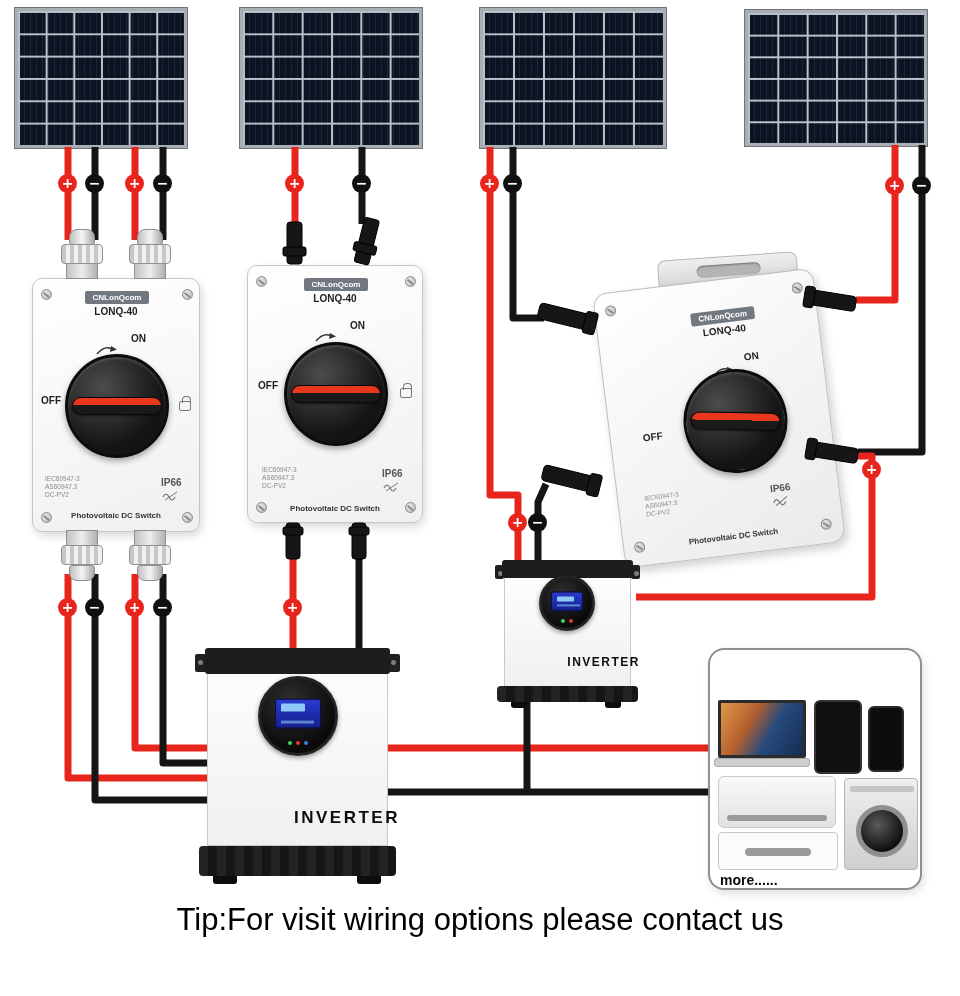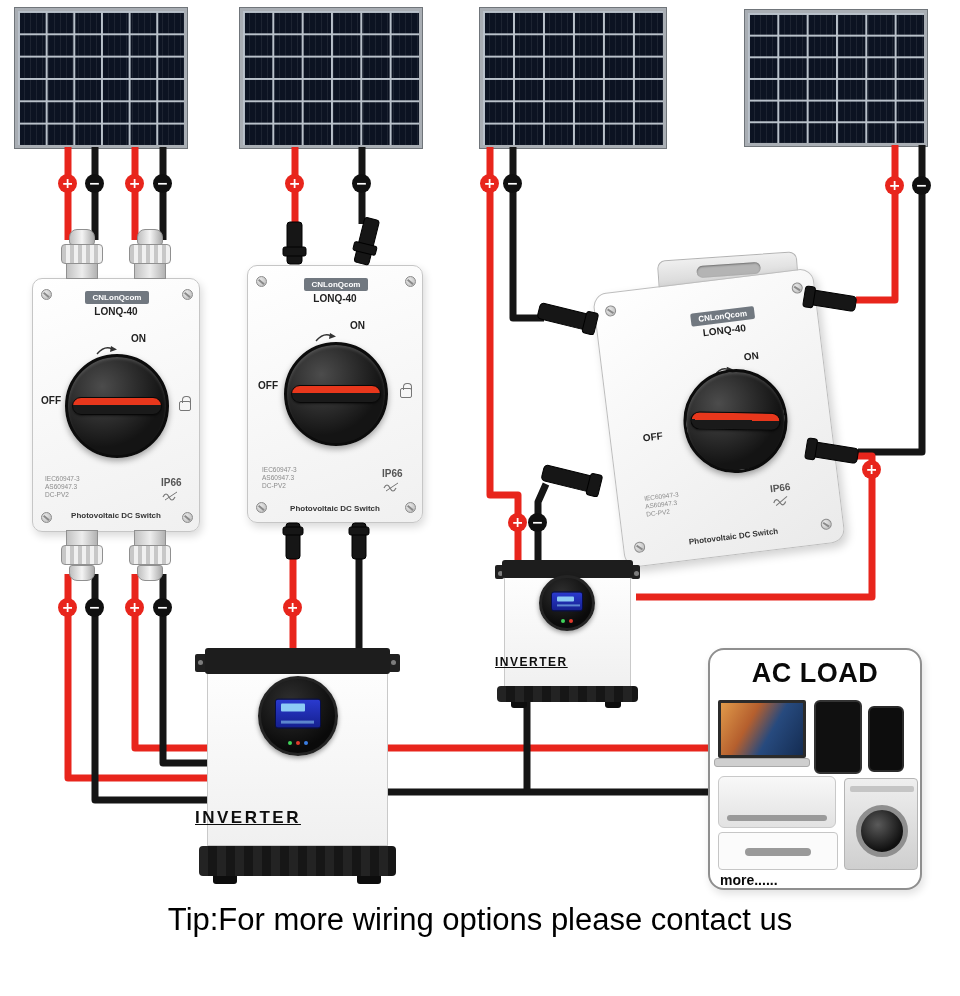--- a/index.html
+++ b/index.html
@@ -85,22 +85,22 @@
     background:radial-gradient(circle at 40% 30%, #2f2f2f, #0a0a0a 70%);
     border:3px solid #242424; box-shadow:0 2px 5px rgba(0,0,0,.4); }
   .lcd { position:absolute; left:50%; top:50%; transform:translate(-50%,-58%);
     background:linear-gradient(#2a3acf,#15208f); border-radius:3px; border:1px solid #060d4a; }
   .lcd::before { content:""; position:absolute; left:5px; top:4px; width:55%; height:28%;
     background:rgba(160,230,255,.85); border-radius:1px; }
   .lcd::after { content:""; position:absolute; left:5px; bottom:4px; width:75%; height:11%;
     background:rgba(160,230,255,.5); }
   .disp-dots { position:absolute; left:50%; bottom:8px; transform:translateX(-50%); display:flex; gap:4px; }
   .dot { width:4px; height:4px; border-radius:50%; }
-  .inv-label { position:absolute; width:100%; text-align:left;
-    font:bold 17px "Liberation Sans",sans-serif; letter-spacing:2.5px; color:#0e0e0e;text-decoration:underline; }
+  .inv-label { position:absolute; width:100%; text-align:right;
+    font:bold 17px "Liberation Sans",sans-serif; letter-spacing:2.5px; color:#0e0e0e; }
   .inv-label.small { font-size:12px; letter-spacing:1.5px; }
   .inv-base { position:absolute; background:#161616; border-radius:4px;
     background-image:repeating-linear-gradient(90deg,#232323 0 9px,#161616 9px 18px); }
   .inv-foot { position:absolute; background:#0d0d0d; border-radius:0 0 3px 3px; }
 
   
   .acload { position:absolute; z-index:4; background:#fff; border:2px solid #8f8f8f; border-radius:16px;
     box-shadow:2px 4px 8px rgba(0,0,0,.12); }
   .ac-title { position:absolute; top:8px; left:0; width:100%; text-align:center;
     font:800 27px "Liberation Sans",sans-serif; color:#090909; letter-spacing:.5px; }
@@ -341,21 +341,20 @@
         <div class="dot" style="background:#e23a2c"></div>
       </div>
     </div>
     <div class="inv-label small" style="top:95px">INVERTER</div>
     <div class="inv-base" style="left:2px;top:126px;width:141px;height:16px"></div>
     <div class="inv-foot" style="left:16px;top:142px;width:16px;height:6px"></div>
     <div class="inv-foot" style="left:110px;top:142px;width:16px;height:6px"></div>
   </div>
 
   <div class="acload" style="left:708px;top:648px;width:214px;height:242px">
-    <div class="ac-title">AC LOAD</div>
     <div class="appl lap-screen" style="left:8px;top:50px;width:88px;height:58px"></div>
     <div class="appl lap-base" style="left:4px;top:108px;width:96px;height:9px"></div>
     <div class="appl tablet" style="left:104px;top:50px;width:48px;height:74px"></div>
     <div class="appl phone" style="left:158px;top:56px;width:36px;height:66px"></div>
     <div class="appl acunit" style="left:8px;top:126px;width:118px;height:52px"></div>
     <div class="appl washer" style="left:134px;top:128px;width:74px;height:92px">
       <div class="washer-panel" style="left:5px;top:7px;width:64px;height:6px"></div>
       <div class="washer-door" style="left:11px;top:26px;width:52px;height:52px"></div>
     </div>
     <div class="appl cabinet" style="left:8px;top:182px;width:120px;height:38px">
@@ -376,15 +375,15 @@
   <div class="badge minus" style="left:912px;top:176px">−</div>
   <div class="badge plus" style="left:58px;top:598px">+</div>
   <div class="badge minus" style="left:85px;top:598px">−</div>
   <div class="badge plus" style="left:125px;top:598px">+</div>
   <div class="badge minus" style="left:153px;top:598px">−</div>
   <div class="badge plus" style="left:283px;top:598px">+</div>
   <div class="badge plus" style="left:508px;top:513px">+</div>
   <div class="badge minus" style="left:528px;top:513px">−</div>
   <div class="badge plus" style="left:862px;top:460px">+</div>
 
-  <div class="tip-line" style="top:902px">Tip:For more wiring options please contact us</div>
+  <div class="tip-line" style="top:902px">Tip:For visit wiring options please contact us</div>
 
 </div>
 
 </body></html>

